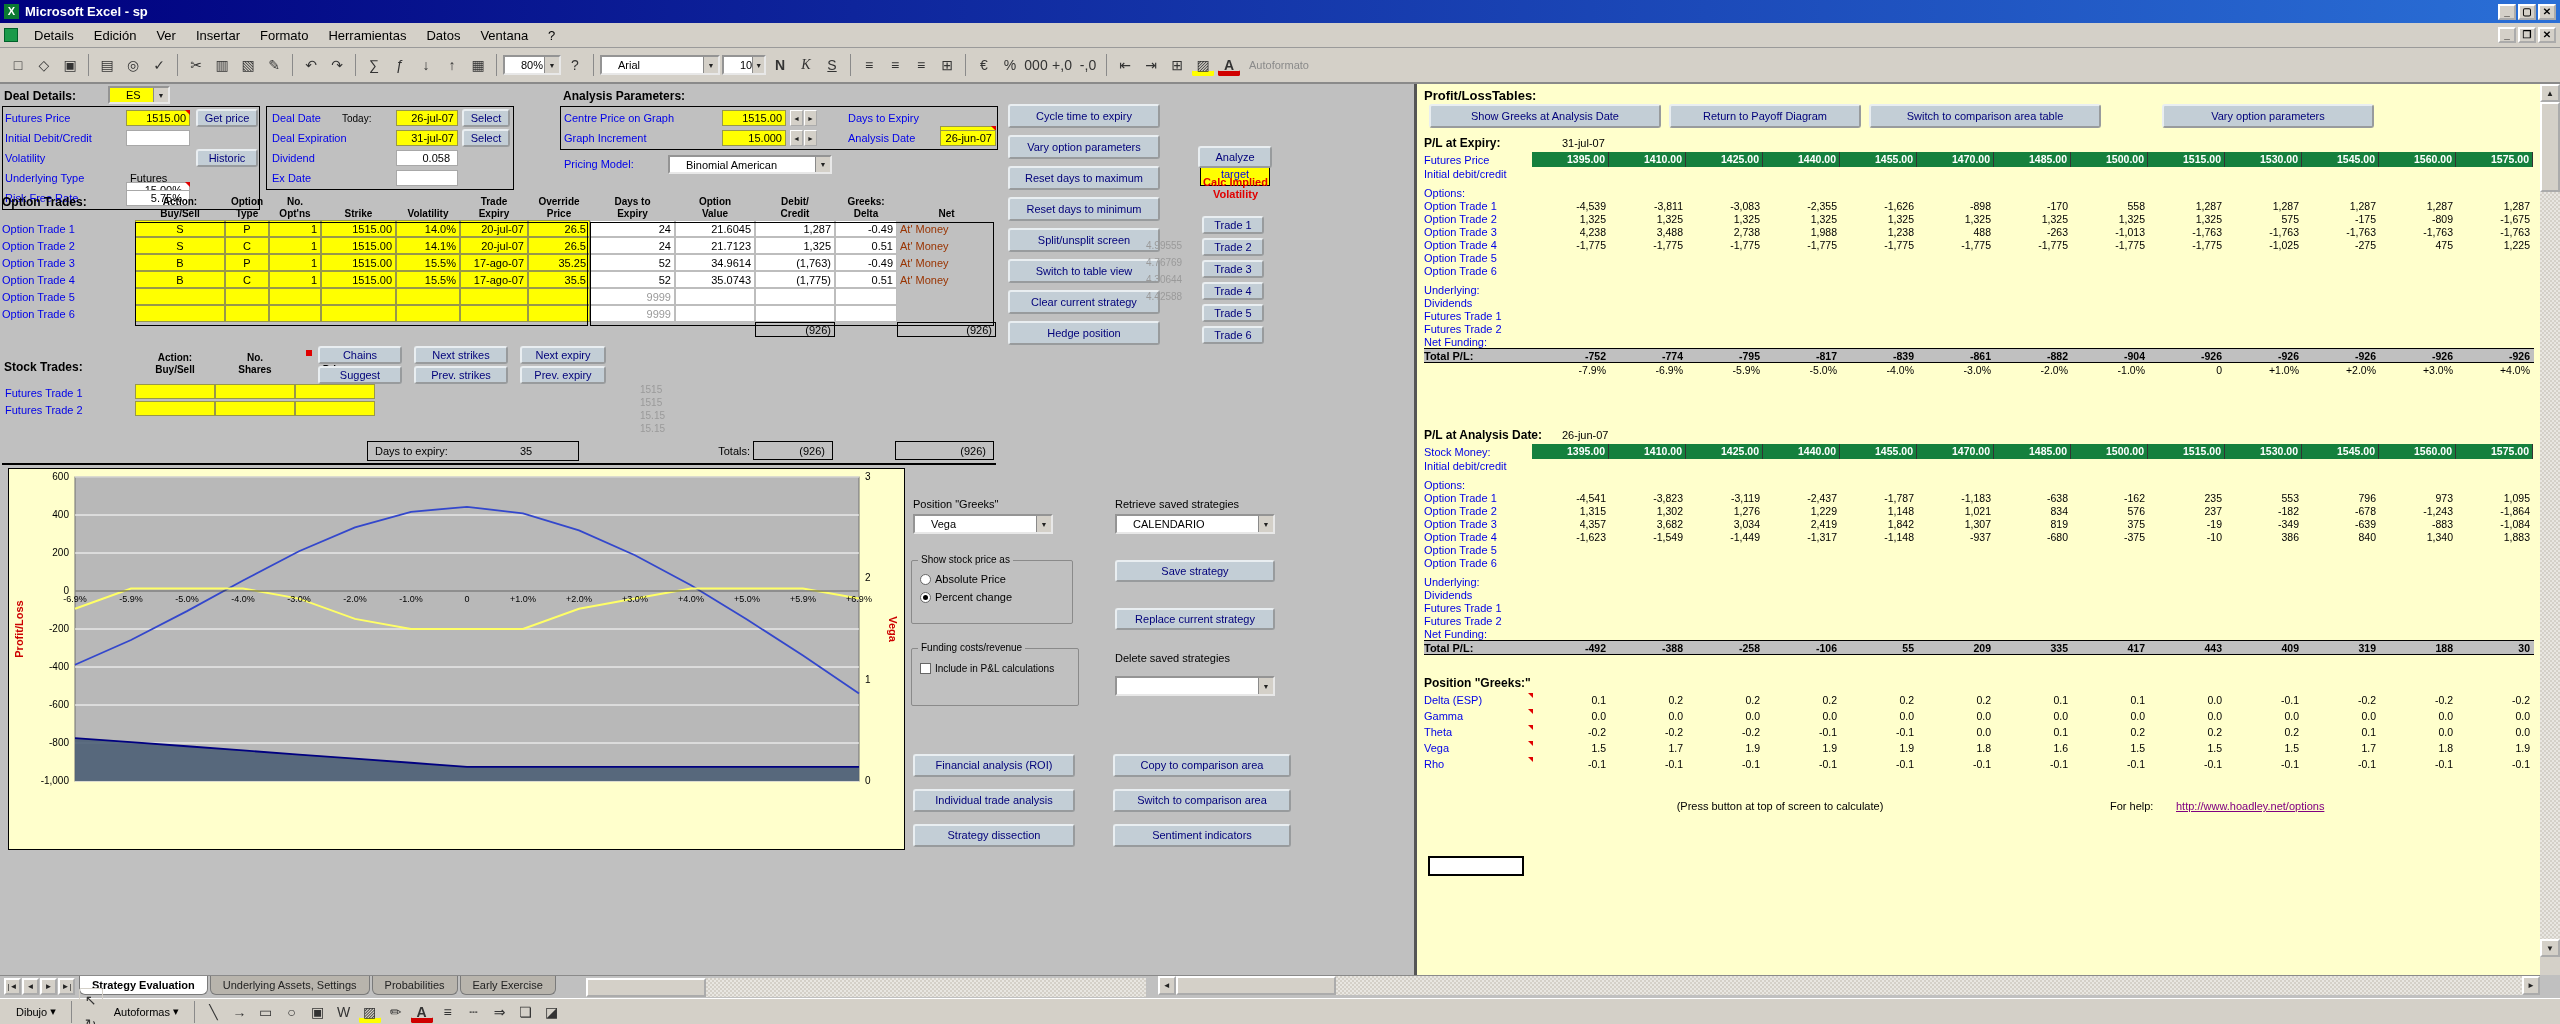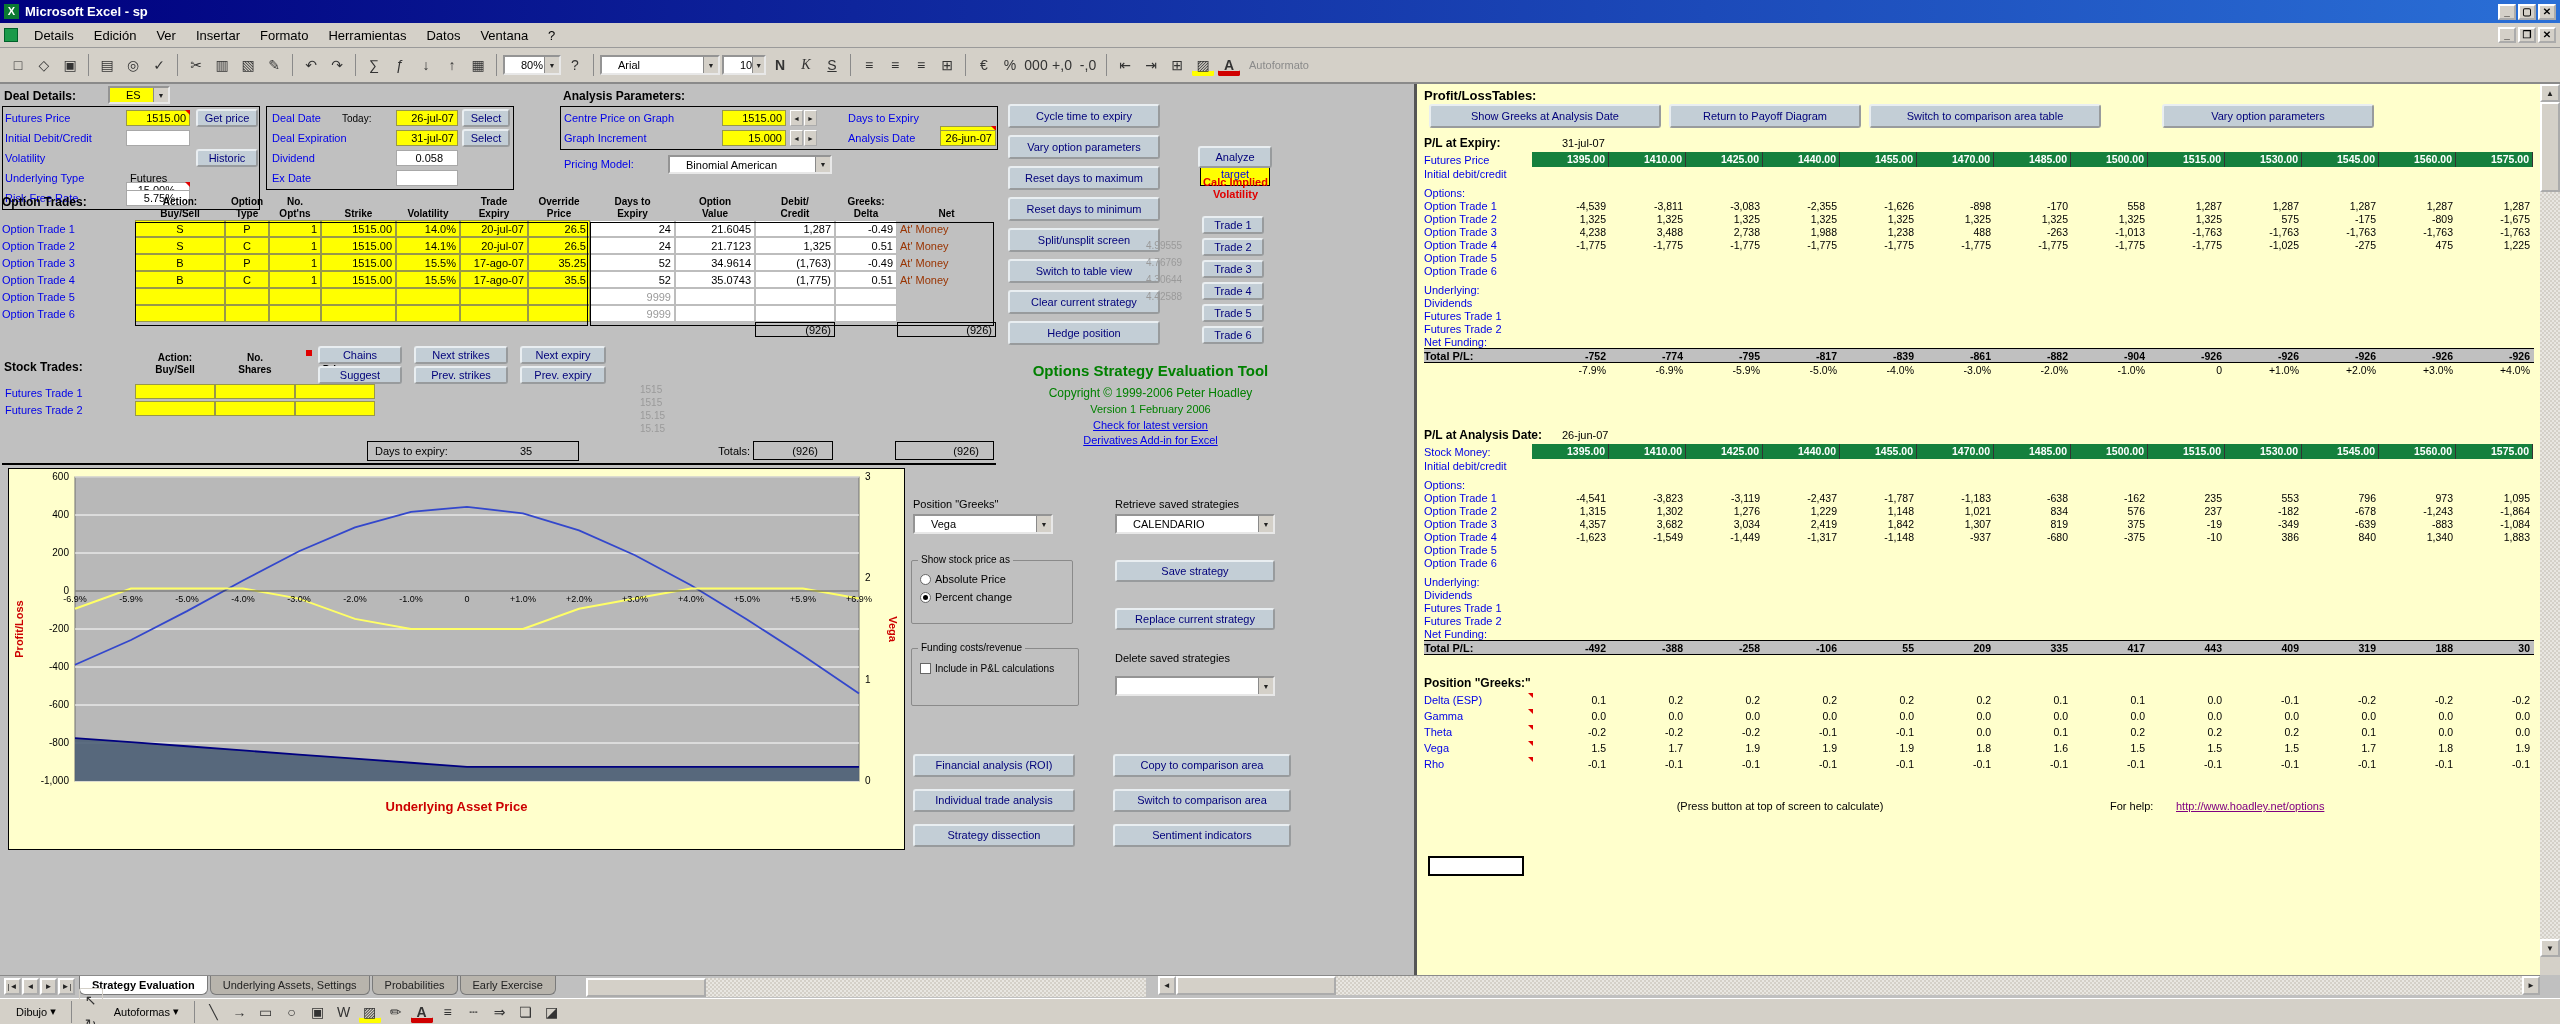--- a/index.html
+++ b/index.html
@@ -23,21 +23,21 @@
 .tb-icon[data-name="italic-button"]{font-style:italic;font-family:"Liberation Serif",serif}
 .tb-icon[data-name="underline-button"]{text-decoration:underline}
 .tb-sep{width:1px;height:22px;background:#8a8a8a;margin:0 4px}
 .combo{background:#fff;border:2px inset #e8e8e8;display:flex;align-items:center;font-size:11px;padding-left:16px;overflow:hidden;white-space:nowrap}
 .combo .arr{margin-left:auto;width:15px;align-self:stretch;background:#d4d0c8;border-left:1px solid #8a8a8a;display:flex;align-items:center;justify-content:center;font-size:7px;color:#222}
 
 #sheet{left:0;top:84px;width:2560px;height:891px;background:#c0c0c0;overflow:hidden}
 .lb{color:#0000e8;font-size:11px;white-space:nowrap}
 .blk{color:#000;font-size:11px;white-space:nowrap}
 .cy{background:#ffff00;border:1px solid #98984a;font-size:11px;display:flex;align-items:center;justify-content:flex-end;padding:0 3px}
-.cw{background:#fff;border:1px solid #a8a8a8;font-size:11px;display:flex;align-items:center;justify-content:flex-end;padding:0 14px}
+.cw{background:#fff;border:1px solid #a8a8a8;font-size:11px;display:flex;align-items:center;justify-content:flex-end;padding:0 7px}
 .bt{background:#c3ced6;border:2px outset #e9eef1;border-radius:3px;color:#00007a;font-size:11px;display:flex;align-items:center;justify-content:center;text-align:center;line-height:11px;cursor:default;overflow:hidden}
 .box{border:1px solid #000;pointer-events:none}
 .cmark{position:relative}
 .cmark::after{content:"";position:absolute;right:-1px;top:-1px;border-left:5px solid transparent;border-top:5px solid #e00000}
 .ghost{color:#9a9a9a;font-size:10px;white-space:nowrap}
 .spin{width:13px;height:16px;background:#d4d0c8;border:1px outset #fff;font-size:7px;display:flex;align-items:center;justify-content:center;color:#222}
 
 .otgrid{display:grid;grid-template-columns:133px 90px 44px 52px 75px 64px 68px 62px 85px 80px 80px 62px 99px}
 .oth{font-size:10px;color:#000;font-weight:bold;text-align:center;line-height:12px;white-space:nowrap;overflow:hidden}
 .otc{font-size:11px;height:17px;display:flex;align-items:center;justify-content:flex-end;padding:0 3px;overflow:hidden}
@@ -462,39 +462,31 @@
         <text x="514" y="133" text-anchor="middle" font-size="9" fill="#000" data-name="x-axis-tick-label">+1.0%</text>
         <text x="570" y="133" text-anchor="middle" font-size="9" fill="#000" data-name="x-axis-tick-label">+2.0%</text>
         <text x="626" y="133" text-anchor="middle" font-size="9" fill="#000" data-name="x-axis-tick-label">+3.0%</text>
         <text x="682" y="133" text-anchor="middle" font-size="9" fill="#000" data-name="x-axis-tick-label">+4.0%</text>
         <text x="738" y="133" text-anchor="middle" font-size="9" fill="#000" data-name="x-axis-tick-label">+5.0%</text>
         <text x="794" y="133" text-anchor="middle" font-size="9" fill="#000" data-name="x-axis-tick-label">+5.9%</text>
         <text x="850" y="133" text-anchor="middle" font-size="9" fill="#000" data-name="x-axis-tick-label">+6.9%</text>
         <text x="14" y="160" font-size="11" fill="#cc0000" font-weight="bold" text-anchor="middle" transform="rotate(-90 14 160)" data-name="left-axis-title">Profit/Loss</text>
         <text x="880" y="160" font-size="11" fill="#cc0000" font-weight="bold" text-anchor="middle" transform="rotate(90 880 160)" data-name="right-axis-title">Vega</text>
       </svg>
-    <div style="text-align:center;font-size:13px;font-weight:bold;color:#cc0000" data-name="chart-x-axis-title">Underlying Asset Price</div>
   </div>
 
   
   <span id="mid-btns"><span class="r bt" data-name="cycle-time-to-expiry-button" style="left: 1008px; top: 20px; width: 152px; height: 24px;">Cycle time to expiry</span><span class="r bt" data-name="vary-option-parameters-button" style="left: 1008px; top: 51px; width: 152px; height: 24px;">Vary option parameters</span><span class="r bt" data-name="reset-days-to-maximum-button" style="left: 1008px; top: 82px; width: 152px; height: 24px;">Reset days to maximum</span><span class="r bt" data-name="reset-days-to-minimum-button" style="left: 1008px; top: 113px; width: 152px; height: 24px;">Reset days to minimum</span><span class="r bt" data-name="split-unsplit-screen-button" style="left: 1008px; top: 144px; width: 152px; height: 24px;">Split/unsplit screen</span><span class="r bt" data-name="switch-to-table-view-button" style="left: 1008px; top: 175px; width: 152px; height: 24px;">Switch to table view</span><span class="r bt" data-name="clear-current-strategy-button" style="left: 1008px; top: 206px; width: 152px; height: 24px;">Clear current strategy</span><span class="r bt" data-name="hedge-position-button" style="left: 1008px; top: 237px; width: 152px; height: 24px;">Hedge position</span></span>
   <div class="r cmark" style="left:1200px;top:18px;width:70px;height:36px;background:#ffff00;border:1px solid #000;color:#0000e8;font-size:11px;display:flex;align-items:center;justify-content:center;text-align:center;line-height:12px" data-name="percent-to-target-box">Percent to target</div>
   <span class="r bt" style="left:1198px;top:62px;width:74px;height:22px" data-name="analyze-button">Analyze</span>
   <div class="r" style="left:1188px;top:92px;width:95px;color:#e00000;font-weight:bold;font-size:11px;text-align:center;line-height:12px" data-name="calc-implied-volatility-label">Calc Implied Volatility</div>
   <span id="trade-btns"><span class="r bt" data-name="calc-iv-trade-1-button" style="left: 1202px; top: 132px; width: 62px; height: 18px;">Trade 1</span><span class="r bt" data-name="calc-iv-trade-2-button" style="left: 1202px; top: 154px; width: 62px; height: 18px;">Trade 2</span><span class="r bt" data-name="calc-iv-trade-3-button" style="left: 1202px; top: 176px; width: 62px; height: 18px;">Trade 3</span><span class="r bt" data-name="calc-iv-trade-4-button" style="left: 1202px; top: 198px; width: 62px; height: 18px;">Trade 4</span><span class="r bt" data-name="calc-iv-trade-5-button" style="left: 1202px; top: 220px; width: 62px; height: 18px;">Trade 5</span><span class="r bt" data-name="calc-iv-trade-6-button" style="left: 1202px; top: 242px; width: 62px; height: 18px;">Trade 6</span></span>
   <span id="iv-ghosts"><span class="r ghost" data-name="implied-vol-ghost" style="left: 1146px; top: 156px;">4.99555</span><span class="r ghost" data-name="implied-vol-ghost" style="left: 1146px; top: 173px;">4.76769</span><span class="r ghost" data-name="implied-vol-ghost" style="left: 1146px; top: 190px;">4.30644</span><span class="r ghost" data-name="implied-vol-ghost" style="left: 1146px; top: 207px;">4.42588</span></span>
 
   
-  <div class="r" style="left:1008px;top:278px;width:285px;text-align:center" data-name="branding">
-    <div class="grn bold" style="font-size:15px" data-name="tool-title">Options Strategy Evaluation Tool</div>
-    <div class="grn" style="font-size:12px;margin-top:7px" data-name="copyright">Copyright © 1999-2006 Peter Hoadley</div>
-    <div class="grn" style="font-size:11px;margin-top:3px" data-name="version">Version 1 February 2006</div>
-    <div class="lnk" style="font-size:11px;margin-top:4px" data-name="latest-version-link">Check for latest version</div>
-    <div class="lnk" style="font-size:11px;margin-top:3px" data-name="addin-link">Derivatives Add-in for Excel</div>
-  </div>
 
   
   <span class="r blk" style="left:913px;top:414px" data-name="position-greeks-label">Position "Greeks"</span>
   <span class="r combo" style="left:913px;top:430px;width:140px;height:20px" data-name="greeks-combo">
       <span>Vega</span>
       <span class="arr">▼</span>
     </span>
   <span class="r blk" style="left:1115px;top:414px" data-name="retrieve-strategies-label">Retrieve saved strategies</span>
   <span class="r combo" style="left:1115px;top:430px;width:160px;height:20px" data-name="retrieve-strategies-combo">
       <span>CALENDARIO</span>

